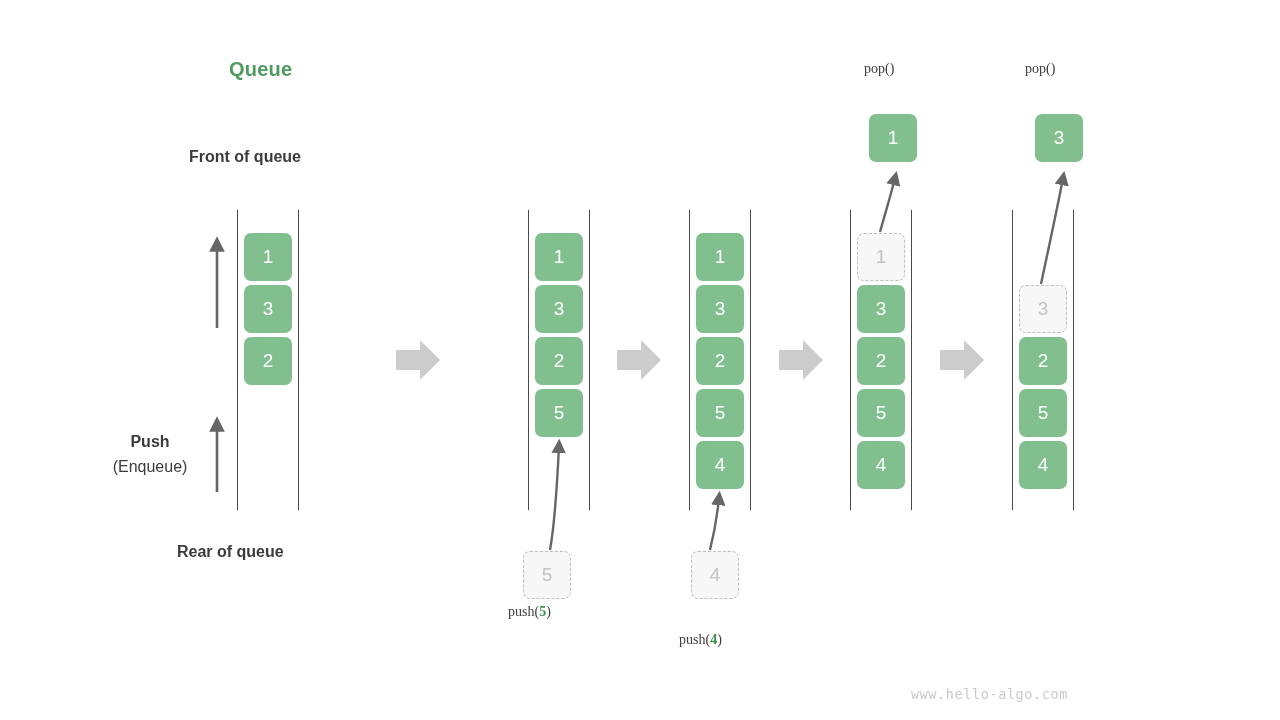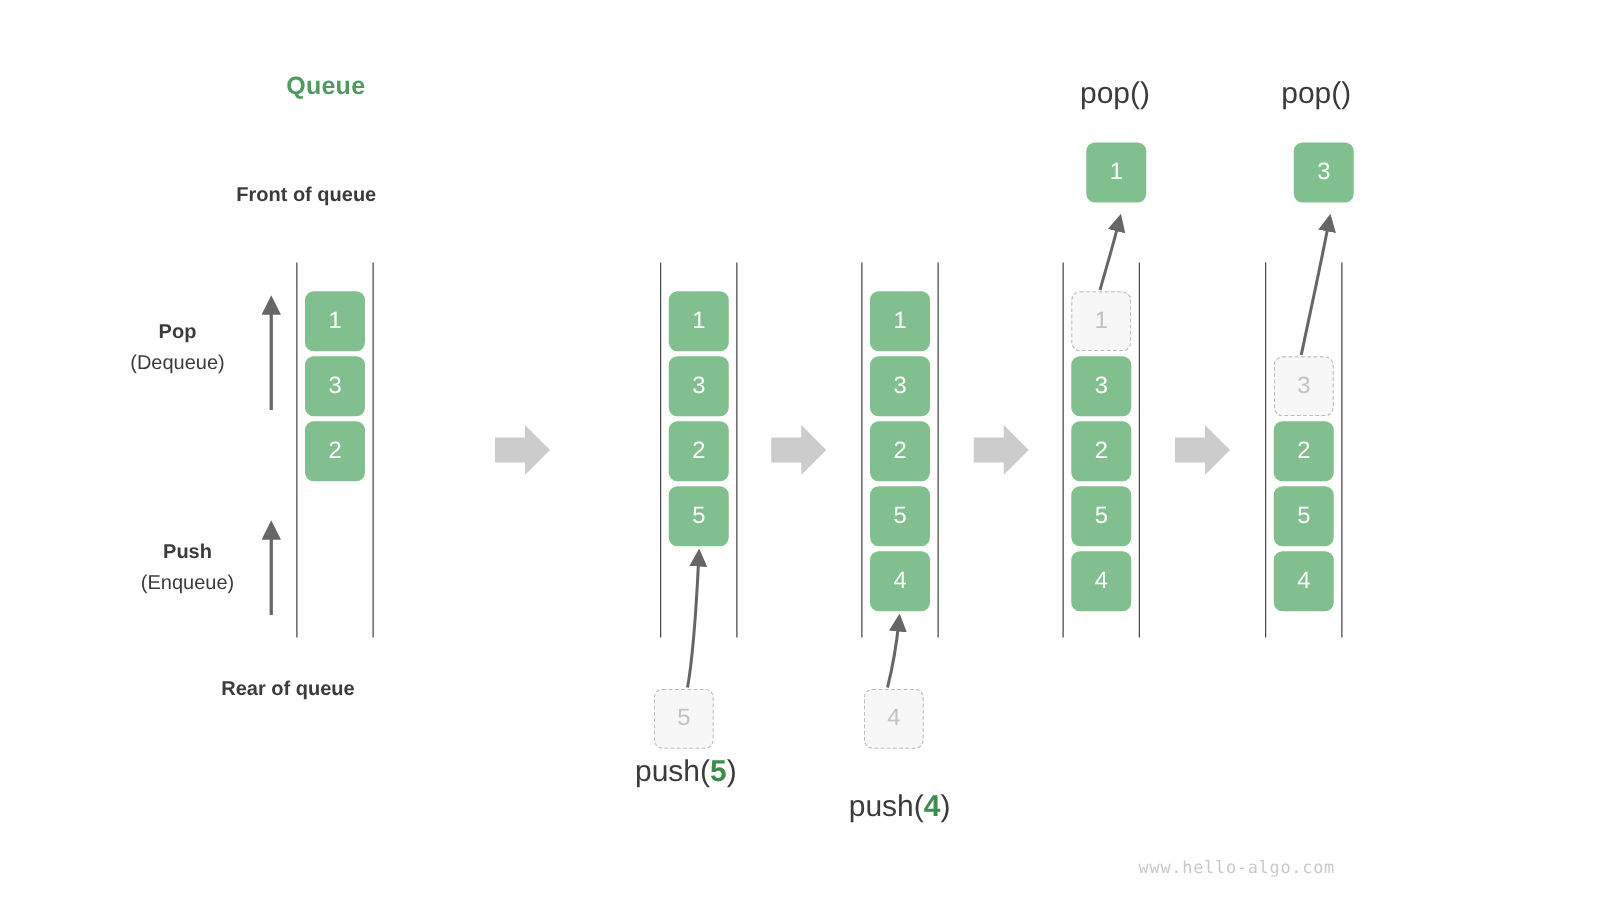--- a/index.html
+++ b/index.html
@@ -41,22 +41,22 @@
     box-sizing:border-box;
   }
   .box.ghost{
     background:#f7f7f7;color:#c2c2c2;
     border:1.6px dashed #bdbdbd;
   }
   .box.empty{background:transparent;}
 
   
   .code-lbl{
-    font-family:Liberation Sans, sans-serif;
-    font-size:24px;color:#3b3b3b;white-space:nowrap;
+    font-family:Liberation Serif, serif;
+    font-size:14px;color:#3b3b3b;white-space:nowrap;
   }
   .code-lbl .num{color:#3c8c4e;font-weight:bold;}
 
   
   .watermark{
     right:28px;bottom:18px;font-family:"DejaVu Sans Mono", monospace;
     font-size:13.5px;color:#c9c9c9;letter-spacing:.6px;margin-top:36px;
   }
 
   svg{overflow:visible;}
@@ -65,24 +65,20 @@
 <body>
 
 <div id="stage">
 
   <div class="abs title-queue">Queue</div>
 
   <div class="abs lbl-front">Front of queue</div>
 
   <div class="abs lbl-rear">Rear of queue</div>
 
-  <div class="abs side-lbl side-pop">
-    <div class="t1">Pop</div>
-    <div class="t2">(Dequeue)</div>
-  </div>
 
   <div class="abs side-lbl side-push">
     <div class="t1">Push</div>
     <div class="t2">(Enqueue)</div>
   </div>
 
   <svg class="abs" style="left:204px;top:236px;" width="30" height="96">
     <defs>
       <marker id="ah-thin" markerWidth="9" markerHeight="9" refX="4.2" refY="4.3" orient="auto" markerUnits="strokeWidth">
         <path d="M0.4,0.5 L4.3,4.3 L0.4,8.1 L4.3,4.3 Z" fill="none" stroke="#666666" stroke-width="1.5" stroke-linejoin="miter"></path>

